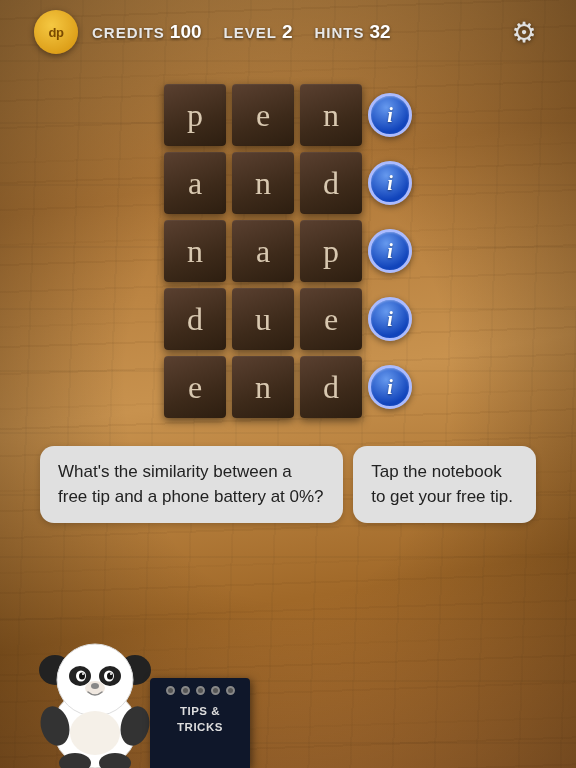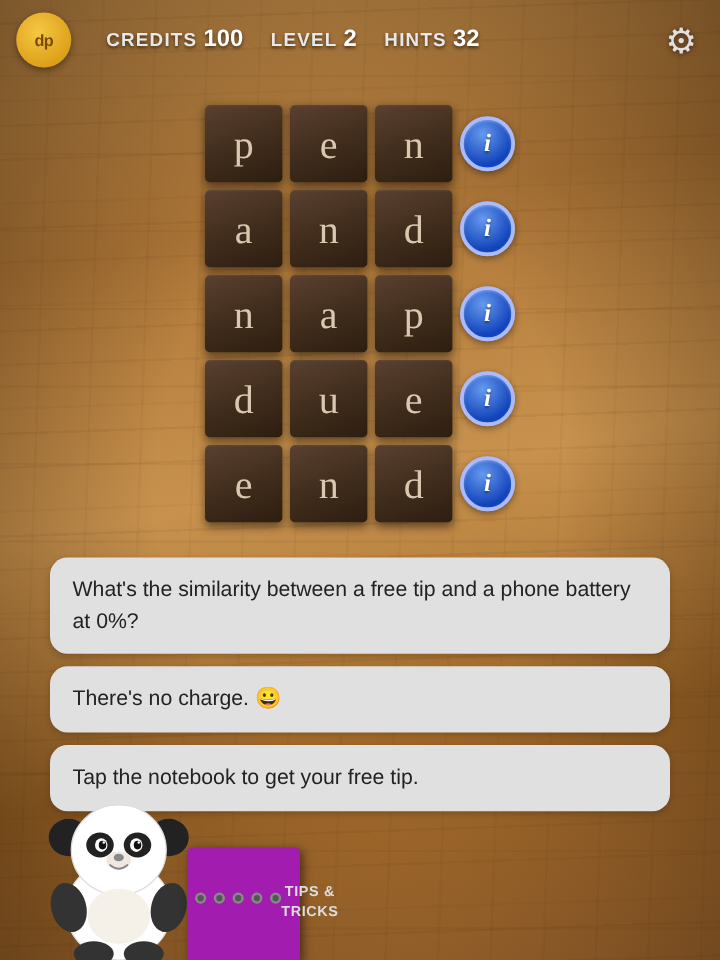--- a/index.html
+++ b/index.html
@@ -69,22 +69,22 @@
       background: radial-gradient(ellipse at center, transparent 40%, rgba(30,15,0,0.45) 100%);
       pointer-events: none;
       z-index: 0;
     }
 
     .header {
       position: relative;
       z-index: 10;
       display: flex;
       align-items: center;
-      padding: 10px 13px;
-      gap: 14px;
+      padding: 10px 34px;
+      gap: 0;
     }
 
     .logo-circle {
       width: 44px;
       height: 44px;
       background: radial-gradient(circle at 40% 35%, #f5c842, #d4900a);
       border-radius: 50%;
       display: flex;
       align-items: center;
       justify-content: center;
@@ -198,21 +198,21 @@
       font-family: Georgia, serif;
       text-shadow: 0 1px 2px rgba(0,0,0,0.4);
     }
 
     
     .chat-area {
       position: relative;
       z-index: 10;
       margin: 28px 40px 16px 40px;
       display: flex;
-      flex-direction: column;
+      flex-direction: row;
       gap: 10px;
     }
 
     .bubble {
       background: #e0e0e0;
       border-radius: 14px;
       padding: 14px 18px;
       box-shadow: 0 2px 6px rgba(0,0,0,0.2);
     }
 
@@ -238,29 +238,29 @@
       width: 130px;
       height: 160px;
       margin-left: 30px;
       position: relative;
       flex-shrink: 0;
     }
 
     
 
     .notebook {
-      width: 90px;
+      width: 100px;
       min-height: 90px;
-      background: #a21caf;
+      background: #0f172a;
       border-radius: 4px 4px 0 0;
       margin-left: -10px;
       margin-bottom: 0;
       padding: 8px 6px 10px;
       display: flex;
-      flex-direction: row;
+      flex-direction: column;
       align-items: center;
       position: relative;
       box-shadow: 2px 2px 8px rgba(0,0,0,0.5);
     }
 
     .notebook-spiral {
       display: flex;
       gap: 6px;
       margin-bottom: 8px;
     }
@@ -376,21 +376,20 @@
         <span>d</span>
       </div>
       <div class="info-btn">
         <span>i</span>
       </div>
     </div>
   </div>
 
 <div class="chat-area" id="chat-area">
 <div class="bubble"><span class="bubble-text">What's the similarity between a free tip and a phone battery at 0%?</span></div>
-    <div class="bubble"><span class="bubble-text">There's no charge. 😀</span></div>
     <div class="bubble"><span class="bubble-text">Tap the notebook to get  your free tip.</span></div>
   </div>
 
 <div class="bottom-area">
   <div class="panda">
     <svg viewBox="0 0 130 160" width="130" height="160" xmlns="http://www.w3.org/2000/svg">
 
       <ellipse cx="65" cy="120" rx="42" ry="40" fill="white" stroke="#ddd" stroke-width="1"></ellipse>
 
       <ellipse cx="25" cy="62" rx="16" ry="15" fill="#222"></ellipse>

